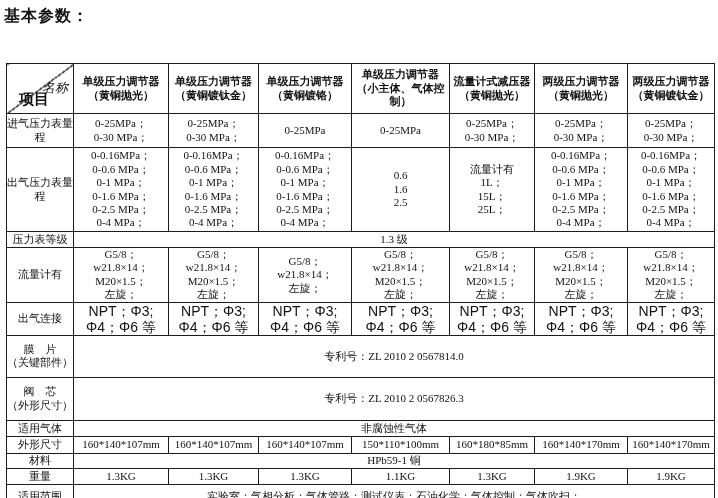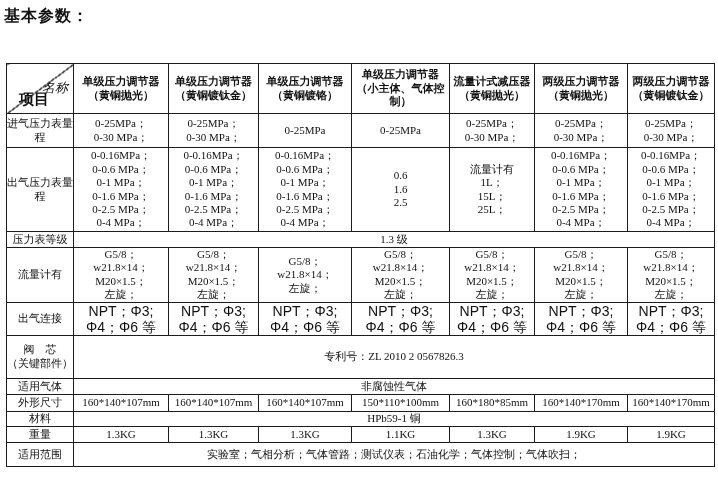--- a/index.html
+++ b/index.html
@@ -164,24 +164,29 @@
     <td class="label">出气连接</td>
     <td class="val">NPT；Φ3; Φ4；Φ6 等</td>
     <td class="val">NPT；Φ3; Φ4；Φ6 等</td>
     <td class="val">NPT；Φ3; Φ4；Φ6 等</td>
     <td class="val">NPT；Φ3; Φ4；Φ6 等</td>
     <td class="val">NPT；Φ3; Φ4；Φ6 等</td>
     <td class="val">NPT；Φ3; Φ4；Φ6 等</td>
     <td class="val">NPT；Φ3; Φ4；Φ6 等</td>
   </tr>
 
+  <tr class="h-r5">
+    <td class="label">膜　片
+（关键部件）</td>
+    <td class="val" colspan="7">专利号：ZL 2010 2 0567814.0</td>
+  </tr>
 
   <tr class="h-r6">
     <td class="label">阀　芯
-（关键部件）</td>
+（外形尺寸）</td>
     <td class="val" colspan="7">专利号：ZL 2010 2 0567826.3</td>
   </tr>
 
   <tr class="h-r7">
     <td class="label">适用气体</td>
     <td class="val" colspan="7">非腐蚀性气体</td>
   </tr>
 
   <tr class="h-r8">
     <td class="label">外形尺寸</td>

